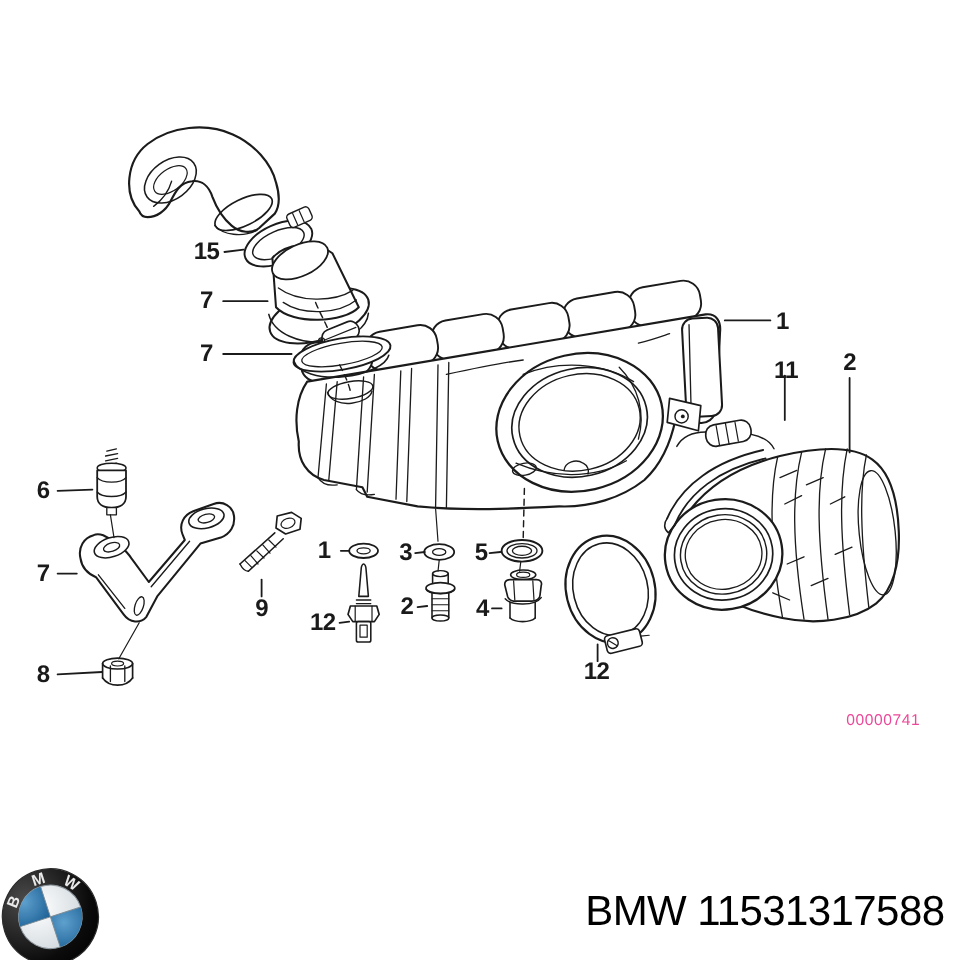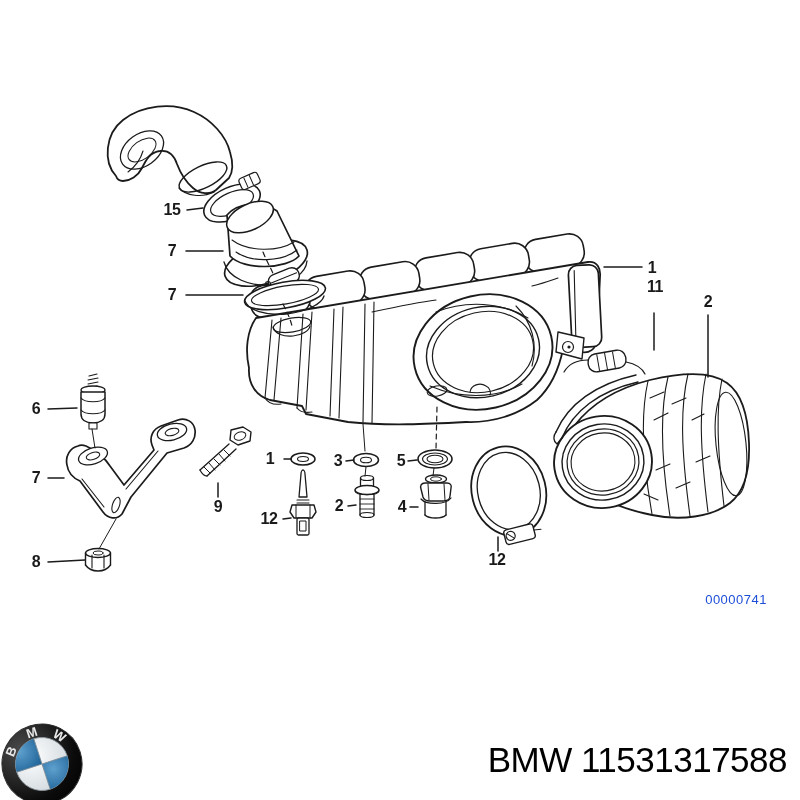--- a/index.html
+++ b/index.html
@@ -1,22 +1,22 @@
 <!DOCTYPE html>
 <html><head>
 <meta charset="utf-8">
 <style>
   html,body{margin:0;padding:0;background:#fff;}
   .page{position:relative;width:800px;height:800px;background:#fff;overflow:hidden;
         font-family:"Liberation Sans",sans-serif;}
   svg.art{position:absolute;left:0;top:0;}
   .callout{position:absolute;transform:translate(-50%,-50%);
-           font-weight:bold;font-size:16px;line-height:1;color:#1a1a1a;letter-spacing:-0.5px;}
+           font-weight:bold;font-size:20px;line-height:1;color:#1a1a1a;letter-spacing:-0.5px;}
   .watermark{position:absolute;left:692px;top:592px;width:75px;text-align:right;
-             font-size:13px;color:#1d4ed8;letter-spacing:0.5px;}
+             font-size:13px;color:#ec4899;letter-spacing:0.5px;}
   .footer-text{position:absolute;right:13px;top:742px;font-size:35px;line-height:1;
                color:#000;letter-spacing:-0.5px;white-space:nowrap;}
   .logo-wrap{position:absolute;left:0px;top:722px;width:88px;height:78px;}
 </style>
 </head>
 <body>
 
 <div class="page">
 
 <svg class="art" width="800" height="800" viewBox="0 0 800 800" fill="none" stroke="#1b1b1b" stroke-width="1.6" stroke-linecap="round" stroke-linejoin="round">
@@ -298,21 +298,21 @@
 <div class="callout" style="left:652px;top:268px">1</div>
 <div class="callout" style="left:339px;top:506px">2</div>
 <div class="callout" style="left:338px;top:461px">3</div>
 <div class="callout" style="left:402px;top:507px">4</div>
 <div class="callout" style="left:401px;top:461px">5</div>
 <div class="callout" style="left:36px;top:409px">6</div>
 <div class="callout" style="left:36px;top:478px">7</div>
 <div class="callout" style="left:36px;top:562px">8</div>
 <div class="callout" style="left:218px;top:507px">9</div>
 <div class="callout" style="left:708px;top:302px">2</div>
-<div class="callout" style="left:655px;top:287px">11</div>
+<div class="callout" style="left:655px;top:309px">11</div>
 <div class="callout" style="left:497px;top:560px">12</div>
 <div class="callout" style="left:172px;top:251px">7</div>
 <div class="callout" style="left:172px;top:295px">7</div>
 <div class="callout" style="left:172px;top:210px">15</div>
 <div class="callout" style="left:269px;top:519px">12</div>
 <div class="callout" style="left:270px;top:459px">1</div>
 
 <div class="watermark">00000741</div>
 
 <div class="logo-wrap">

